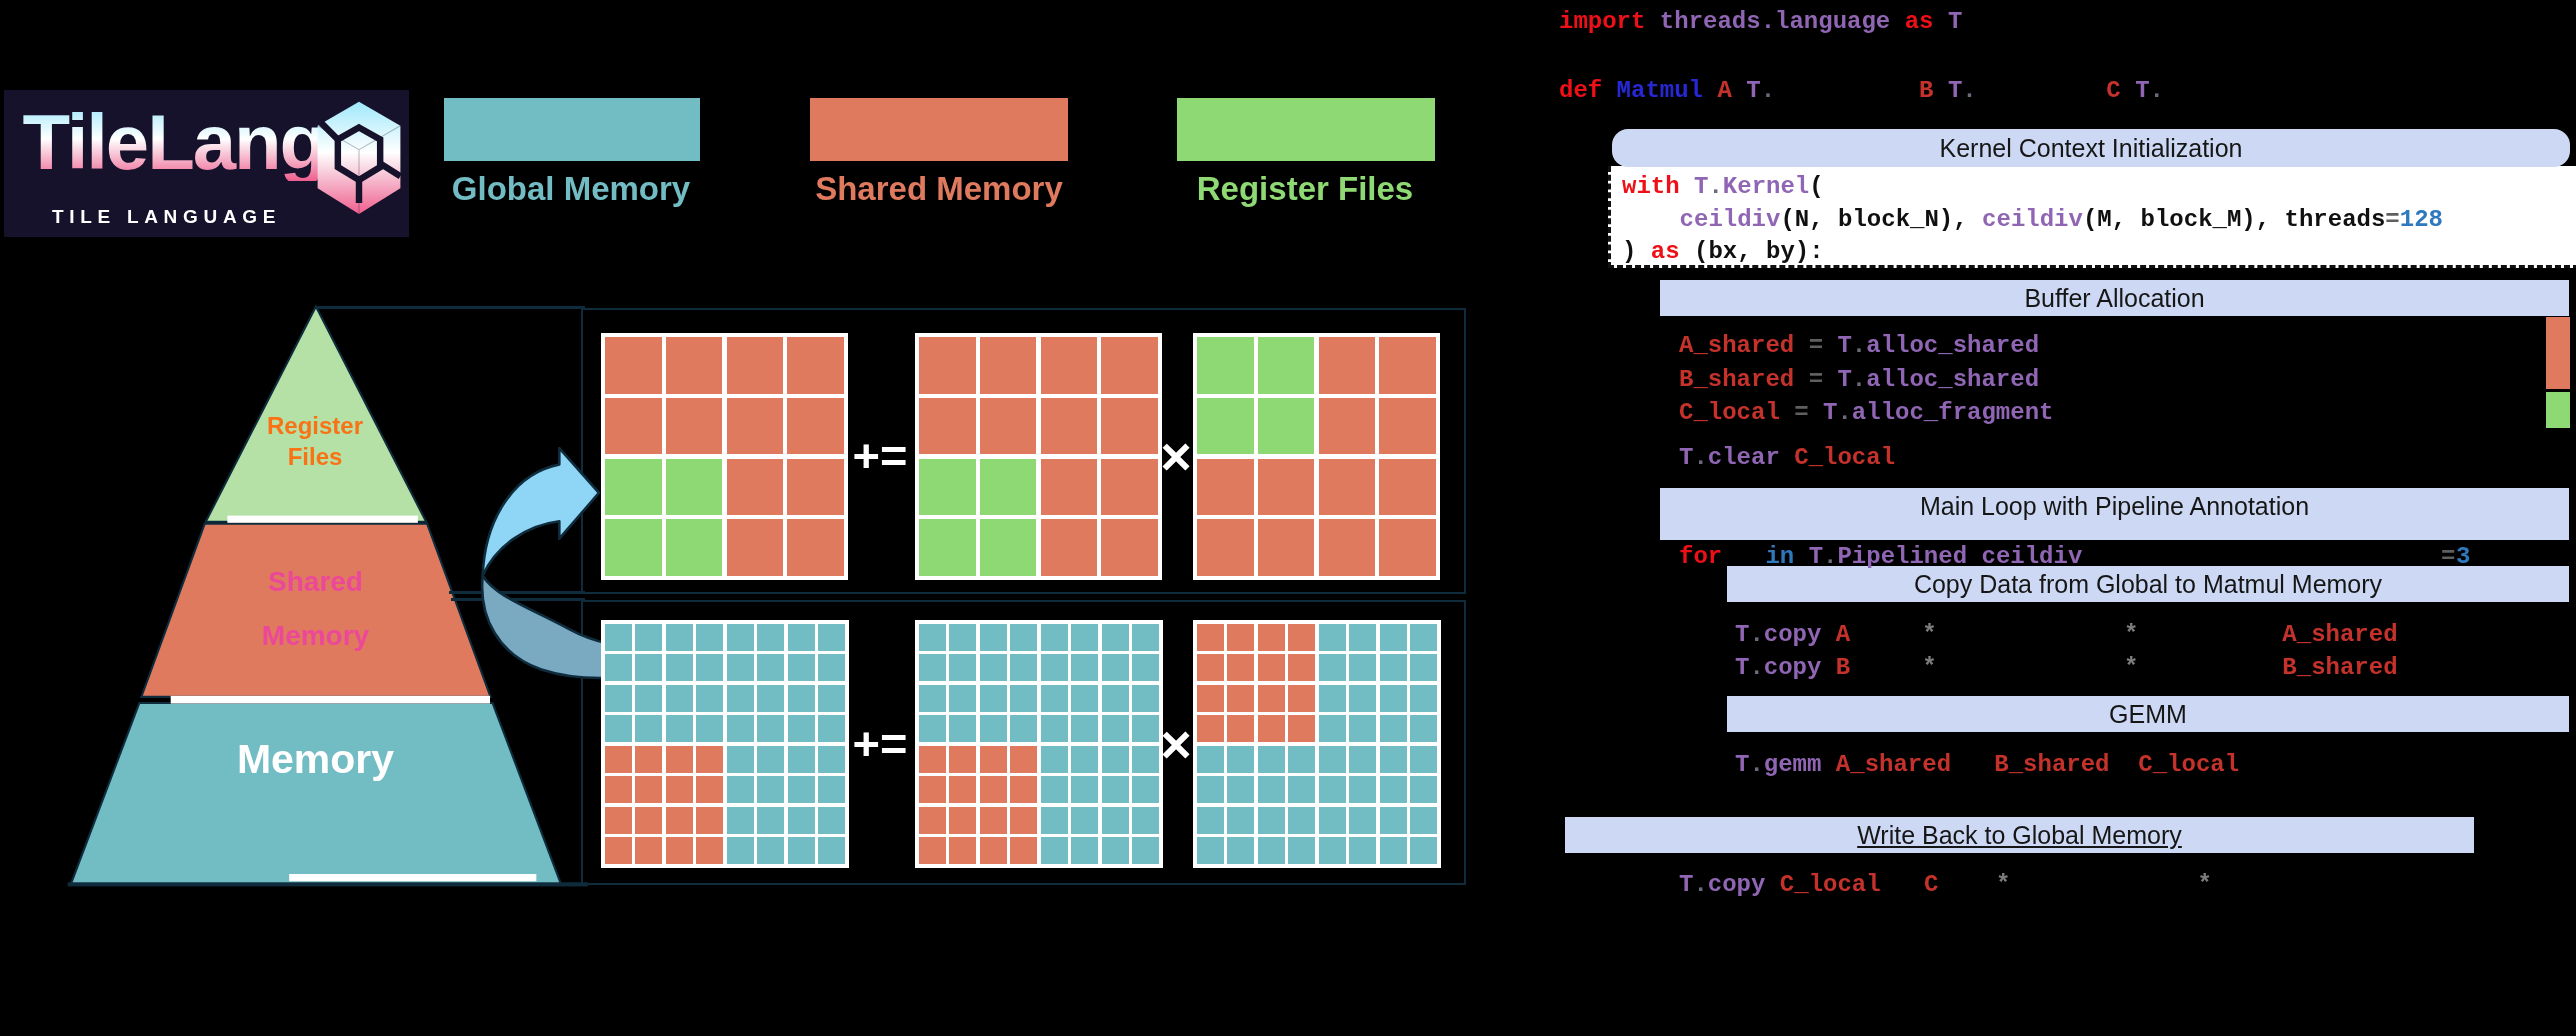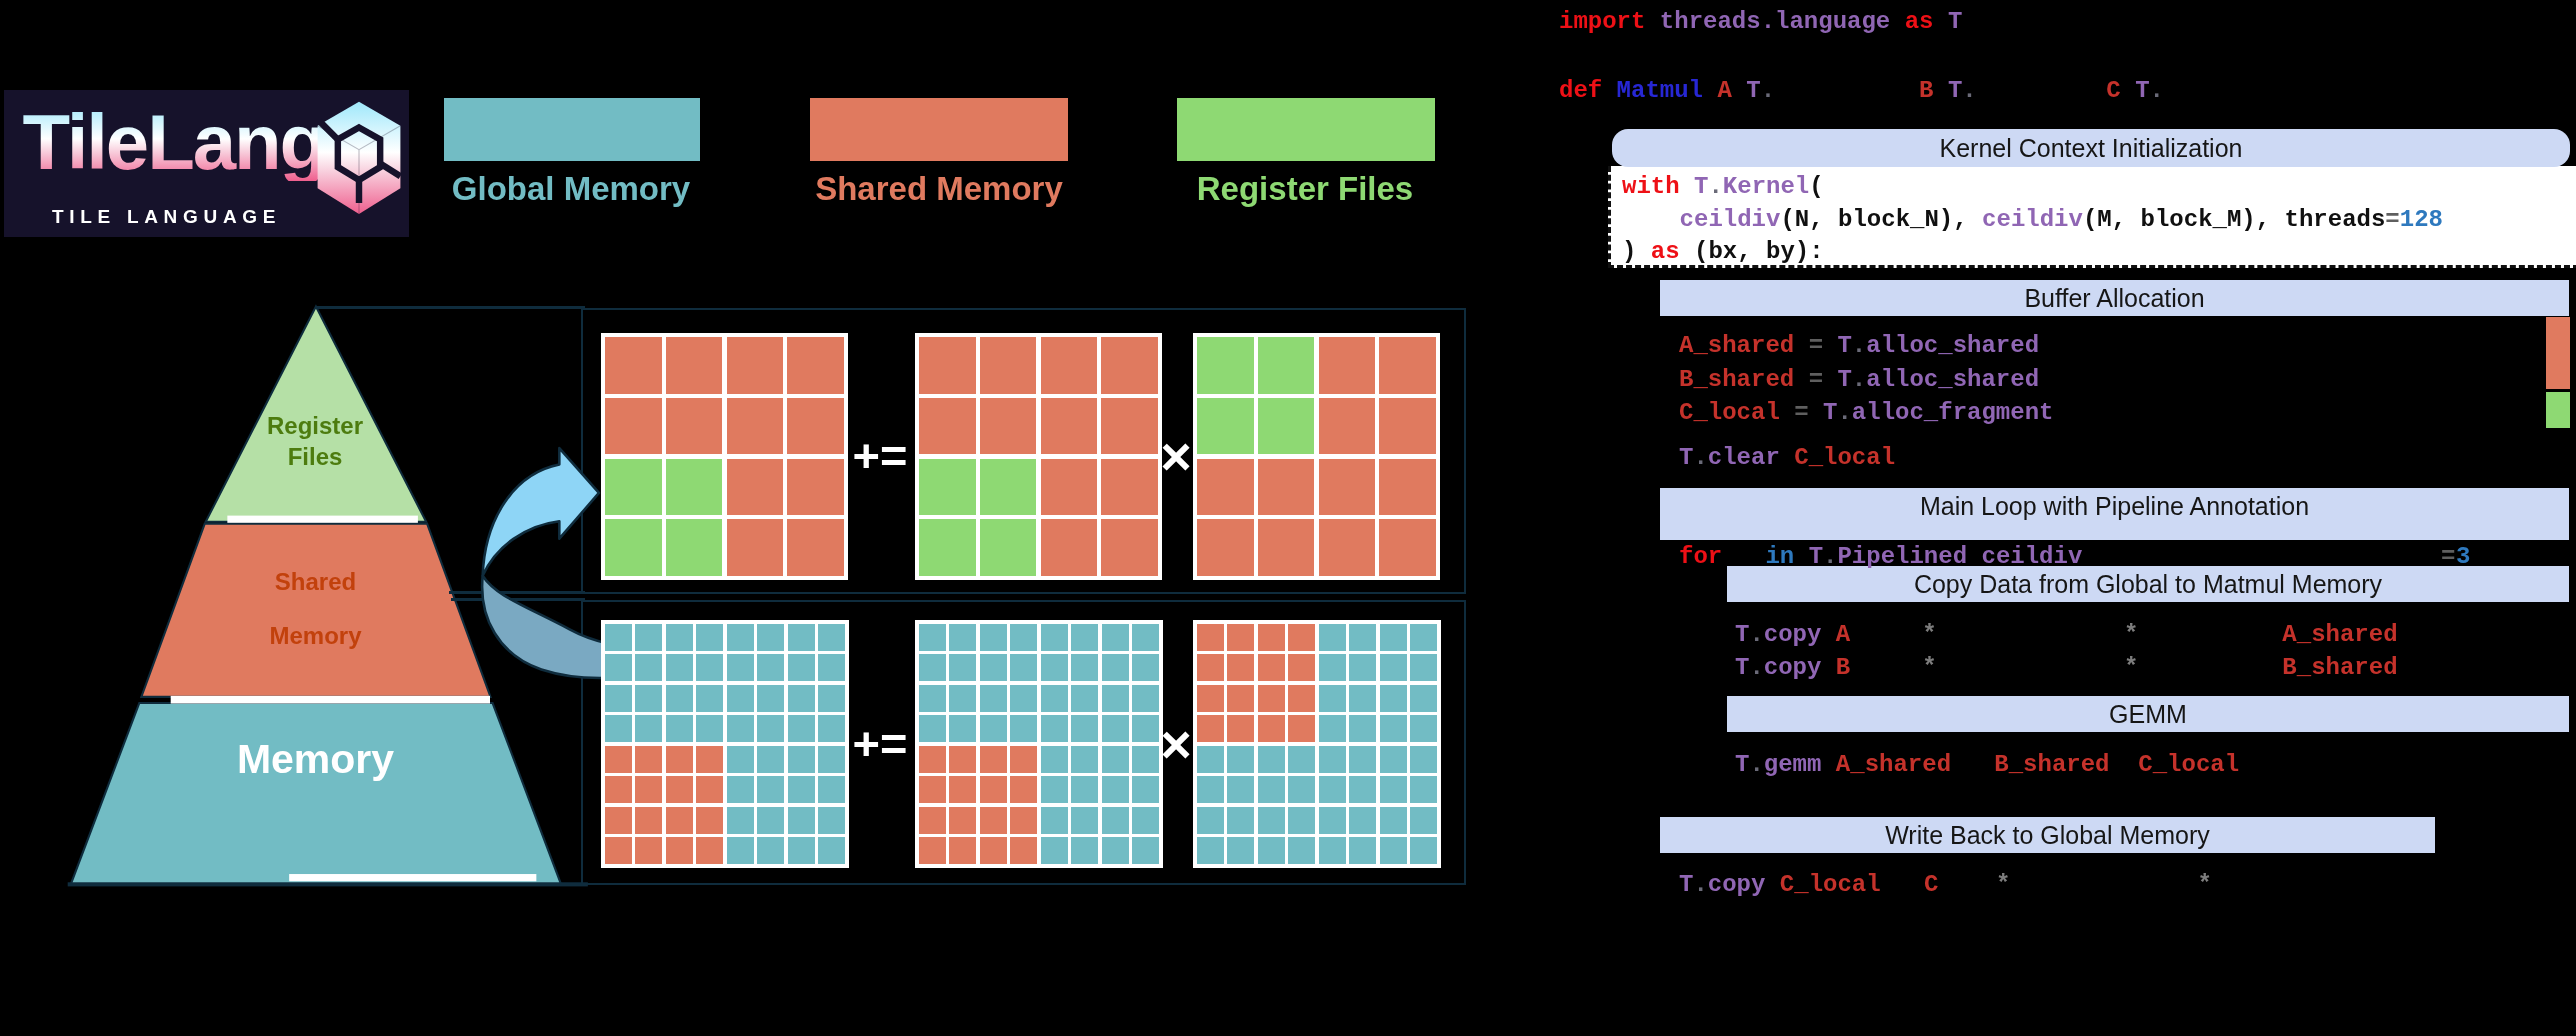--- a/index.html
+++ b/index.html
@@ -12,22 +12,22 @@
       -webkit-background-clip:text;background-clip:text;-webkit-text-fill-color:transparent;color:transparent;}
   #logo-sub{position:absolute;left:31px;top:116px;width:263px;text-align:center;color:#fff;
       font-size:19px;font-weight:600;letter-spacing:5.7px;}
   #logo-gem{position:absolute;left:309px;top:6.2px;}
   
   .swatch{position:absolute;top:98px;height:63px;}
   .legend-label{position:absolute;top:170px;width:412px;text-align:center;font-weight:700;font-size:33px;}
   
   #pyramid-svg{position:absolute;left:52px;top:289px;}
   .tier-label{position:absolute;text-align:center;font-weight:700;}
-  #label-register{left:212px;top:410px;width:206px;font-size:24px;line-height:31px;color:#4d7c0f;}
-  #label-shared{left:161px;top:555px;width:309px;font-size:24px;line-height:54px;color:#c2410c;}
+  #label-register{left:212px;top:410px;width:206px;font-size:24px;line-height:31px;color:#f97316;}
+  #label-shared{left:161px;top:555px;width:309px;font-size:28px;line-height:54px;color:#ec4899;}
   #label-global{left:135px;top:725px;width:361px;font-size:41px;line-height:69px;color:#fff;}
   
   .nline{position:absolute;background:var(--navy);height:2.6px;}
   .obox{position:absolute;border:2.6px solid var(--navy);box-sizing:border-box;}
   
   .matrix{position:absolute;background:#fff;display:grid;box-sizing:border-box;}
   .matrix .cell{width:100%;height:100%;}
   .op{position:absolute;color:#fff;font-weight:700;text-align:center;line-height:62px;height:62px;}
   
   .sec-header{position:absolute;background:var(--lavender);color:#161616;font-size:25px;
@@ -370,21 +370,21 @@
       <div class="op" style="left: 1145px; top: 713px; width: 62px; font-size: 54px;">×</div>
     </div>
 
   <div id="kernel-box"></div>
   <div id="code-panel">
       <div class="sec-header" style="left: 1612px; top: 129px; width: 958px; height: 38px; line-height: 38px; border-radius: 16px;">Kernel Context Initialization</div>
       <div class="sec-header" style="left: 1660px; top: 280px; width: 909px; height: 36px; line-height: 36px;">Buffer Allocation</div>
       <div class="sec-header" style="left: 1660px; top: 488px; width: 909px; height: 52px; line-height: 36px;">Main Loop with Pipeline Annotation</div>
       <div class="sec-header" style="left: 1727px; top: 566px; width: 842px; height: 36px; line-height: 36px;">Copy Data from Global to Matmul Memory</div>
       <div class="sec-header" style="left: 1727px; top: 696px; width: 842px; height: 36px; line-height: 36px;">GEMM</div>
-      <div class="sec-header" style="left: 1660px; top: 817px; width: 775px; height: 36px; line-height: 36px;">Write Back to Global Memory</div>
+      <div class="sec-header" style="left: 1565px; top: 817px; width: 909px; height: 36px; line-height: 36px; text-decoration: underline;">Write Back to Global Memory</div>
       <div class="code-line" style="left: 1559px; top: 8.2px;"><span class="tok-kw">import </span><span class="tok-purple">threads.language </span><span class="tok-kw">as </span><span class="tok-purple">T</span></div>
       <div class="code-line" style="left: 1559px; top: 77px;"><span class="tok-kw">def </span><span class="tok-defblue">Matmul </span><span class="tok-brick">A </span><span class="tok-purple">T</span><span class="tok-dot">.</span><span class="tok-hid">          </span><span class="tok-brick">B </span><span class="tok-purple">T</span><span class="tok-dot">.</span><span class="tok-hid">         </span><span class="tok-brick">C </span><span class="tok-purple">T</span><span class="tok-dot">.</span></div>
       <div class="code-line" style="left: 1622px; top: 173px;"><span class="tok-kw">with </span><span class="tok-purple">T</span><span class="tok-dot">.</span><span class="tok-purple">Kernel</span><span class="tok-blk">(</span></div>
       <div class="code-line" style="left: 1622px; top: 206px;"><span class="tok-blk">    </span><span class="tok-purple">ceildiv</span><span class="tok-blk">(N, block_N), </span><span class="tok-purple">ceildiv</span><span class="tok-blk">(M, block_M), threads</span><span class="tok-eq">=</span><span class="tok-num">128</span></div>
       <div class="code-line" style="left: 1622px; top: 238px;"><span class="tok-blk">) </span><span class="tok-kw">as </span><span class="tok-blk">(bx, by):</span></div>
       <div class="code-line" style="left: 1679px; top: 332px; text-align: center;"><span class="tok-brick">A_shared </span><span class="tok-eq">= </span><span class="tok-purple">T</span><span class="tok-dot">.</span><span class="tok-purple">alloc_shared</span></div>
       <div class="code-line" style="left: 1679px; top: 366px;"><span class="tok-brick">B_shared </span><span class="tok-eq">= </span><span class="tok-purple">T</span><span class="tok-dot">.</span><span class="tok-purple">alloc_shared</span></div>
       <div class="code-line" style="left: 1679px; top: 399px;"><span class="tok-brick">C_local </span><span class="tok-eq">= </span><span class="tok-purple">T</span><span class="tok-dot">.</span><span class="tok-purple">alloc_fragment</span></div>
       <div class="code-line" style="left: 1679px; top: 444px;"><span class="tok-purple">T</span><span class="tok-dot">.</span><span class="tok-purple">clear </span><span class="tok-brick">C_local</span></div>
       <div class="code-line" style="left: 1679px; top: 543px;"><span class="tok-kw">for </span><span class="tok-hid">  </span><span class="tok-num">in </span><span class="tok-purple">T</span><span class="tok-dot">.</span><span class="tok-purple">Pipelined </span><span class="tok-purple">ceildiv</span><span class="tok-eq tok-abs" style="left: 762px;">=</span><span class="tok-num tok-abs" style="left: 777px;">3</span></div>

